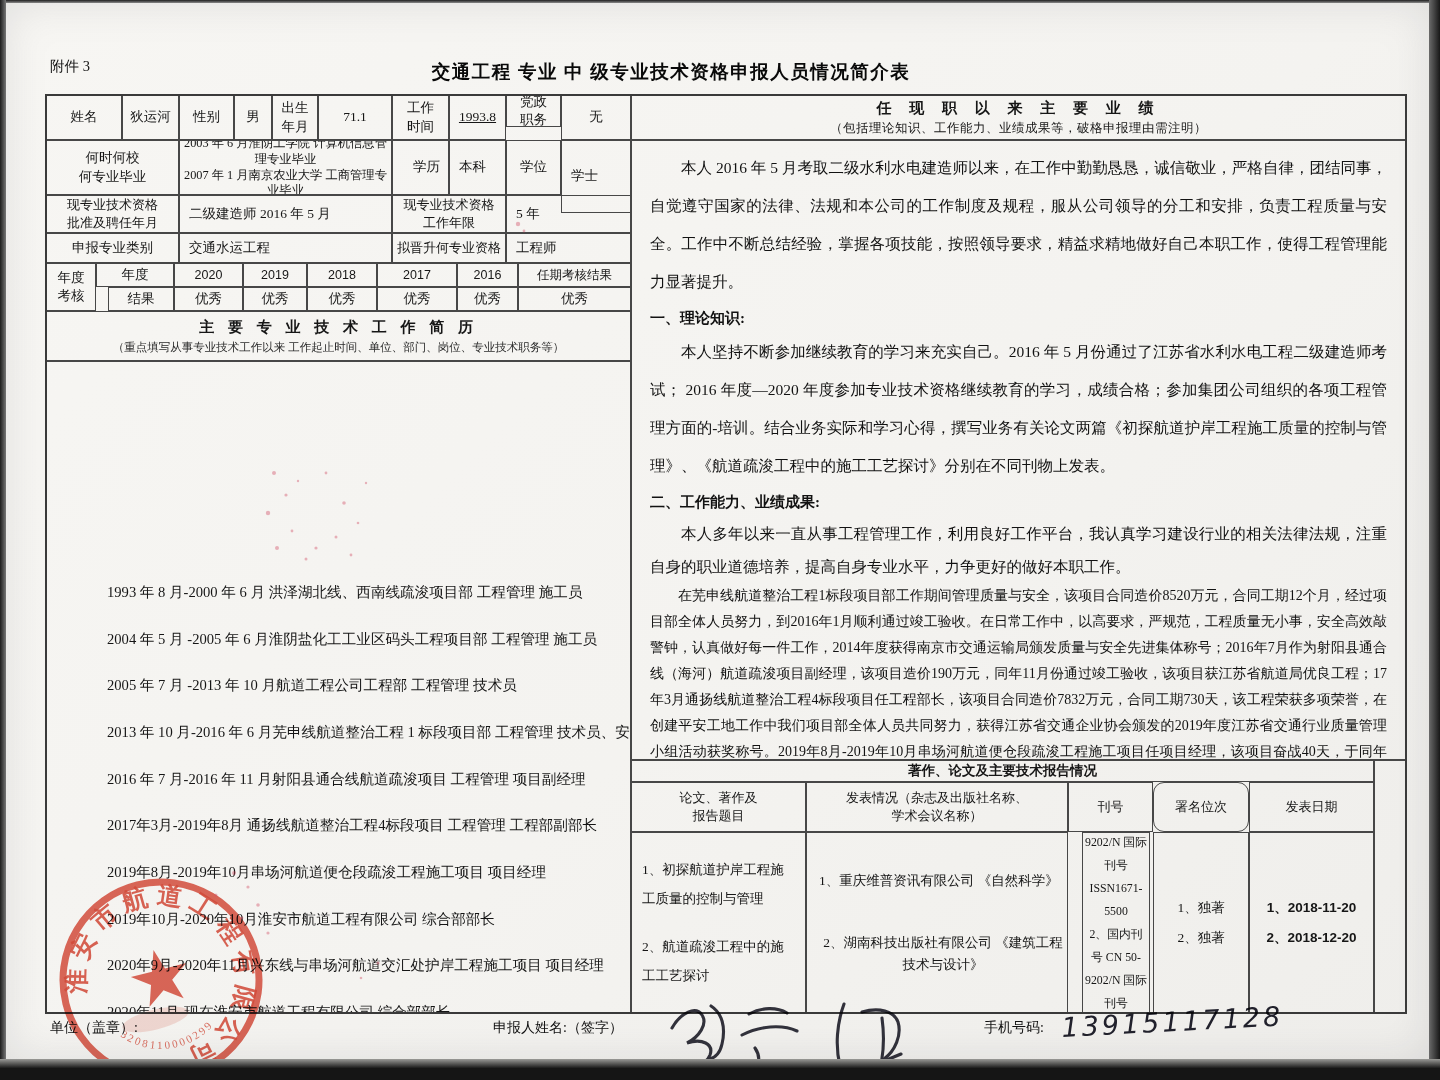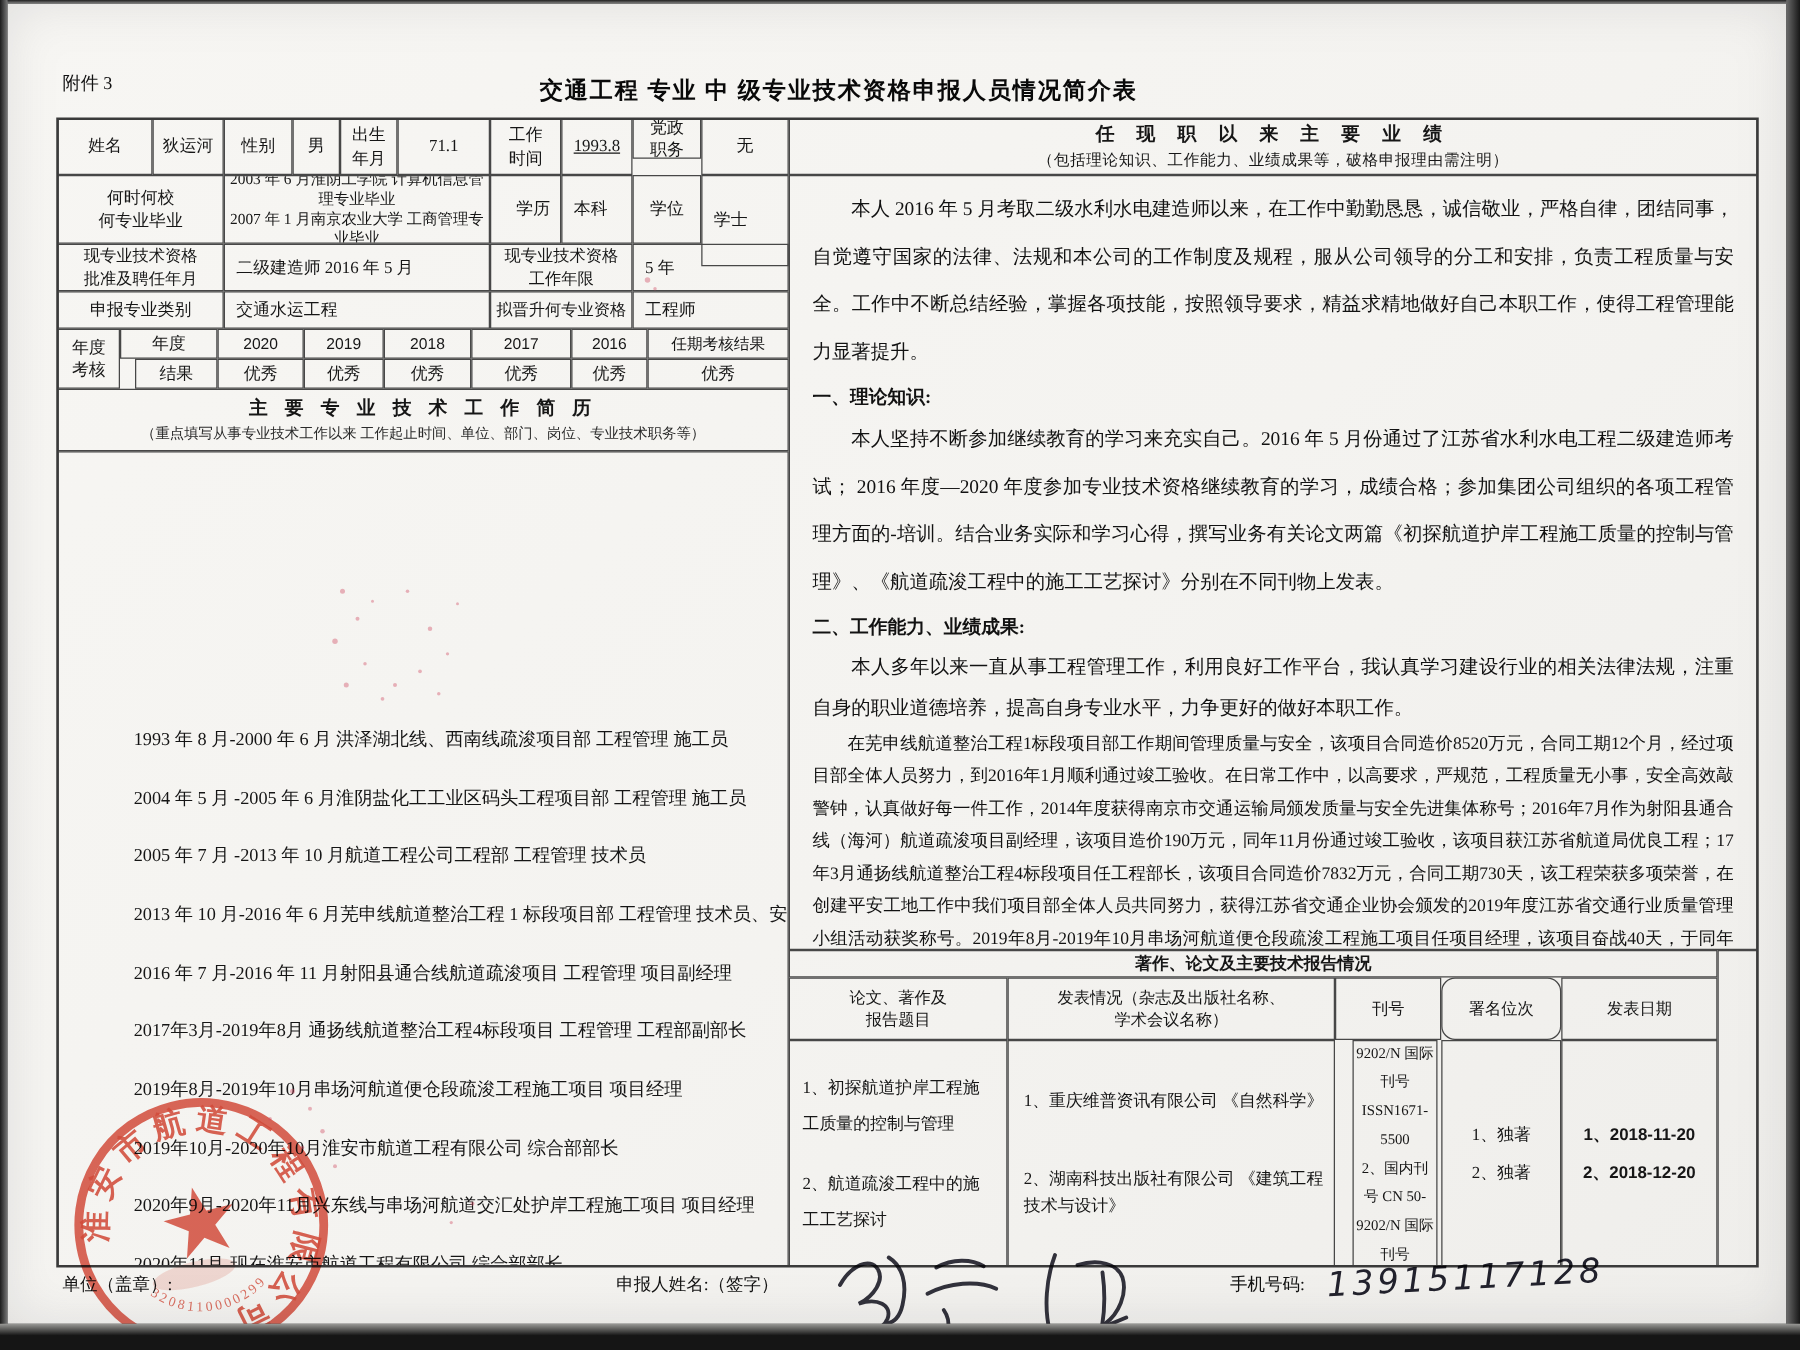--- a/index.html
+++ b/index.html
@@ -49,21 +49,21 @@
   }
   .ach-body p{margin:0;}
   .p-loose{font-size:15.5px;line-height:38px;text-indent:2em;}
   .p-head{font-size:15px;line-height:30px;font-weight:bold;padding-top:2px;}
   .p-mid{font-size:15.5px;line-height:33px;text-indent:2em;}
   .p-dense{font-size:14px;line-height:26px;text-indent:2em;}
   .pub-title{font-size:13.5px;font-weight:bold;}
   .pub-head{font-size:13px;}
   .pub-titles{align-items:center;justify-content:center;text-align:left;padding:0 10px;}
   .pub-titles .line{font-size:13.5px;line-height:29px;}
-  .pub-publishers{flex-direction:column;align-items:flex-start;justify-content:center;text-align:left;padding-left:12px;}
+  .pub-publishers{flex-direction:column;align-items:flex-start;justify-content:center;text-align:center;padding-left:12px;}
   .pub-publishers .line{font-size:13.5px;line-height:22px;}
   .pub-publishers .line + .line{margin-top:40px;}
   .pub-issue{flex-direction:column;justify-content:center;padding:2px 1px;}
   .pub-issue .line{font-size:11.8px;line-height:23px;text-align:center;}
   .pub-pos .line{font-size:13.5px;line-height:30px;}
   .pub-pos,.pub-date{flex-direction:column;justify-content:center;}
   .pub-date .line{
     font-size:13.5px;line-height:30px;font-weight:bold;
     font-family:"Liberation Sans","DejaVu Sans",sans-serif;
   }

